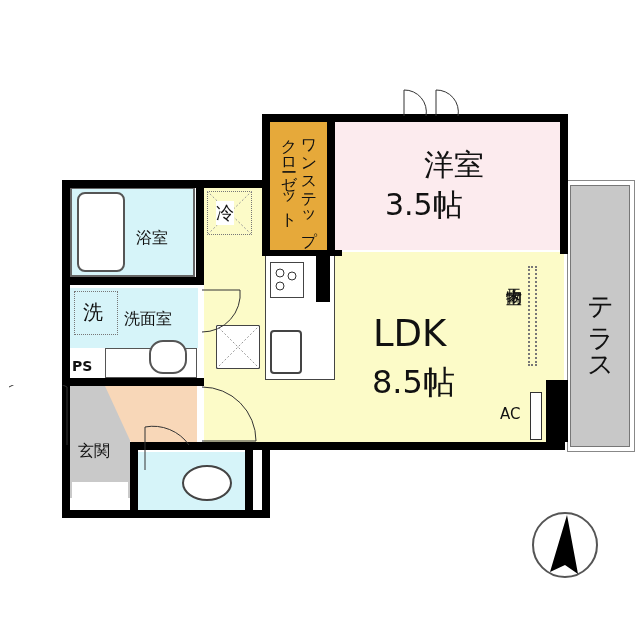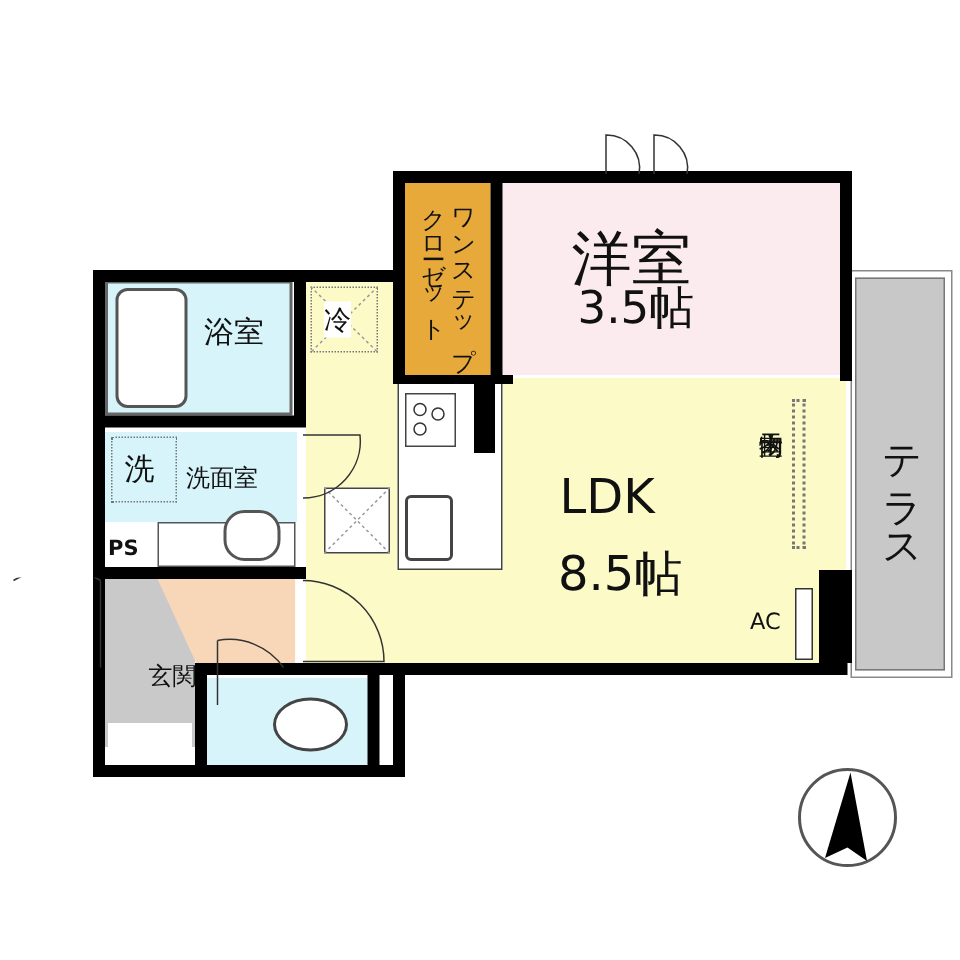--- a/index.html
+++ b/index.html
@@ -12,30 +12,30 @@
   svg{position:absolute;}
 </style>
 </head>
 <body>
 
 <div class="abs" style="left:567px;top:180px;width:68px;height:272px;border:1px solid #888;background:#fff;"></div>
 <div class="abs" style="left:570px;top:185px;width:60px;height:262px;background:#c8c8c8;border:1px solid #777;"></div>
 <div class="lbl vert" style="left:584px;top:280px;font-size:26px;">テラス</div>
 
 <div class="abs" style="left:335px;top:120px;width:228px;height:130px;background:#fcebee;"></div>
-<div class="lbl" style="left:381px;top:145px;font-size:40px;">洋室</div>
+<div class="lbl" style="left:424px;top:145px;font-size:30px;">洋室</div>
 <div class="lbl" style="left:385px;top:185px;font-size:30px;">3.5帖</div>
 
 <div class="abs" style="left:270px;top:122px;width:57px;height:128px;background:#e6a93a;"></div>
 <div class="lbl vert" style="left:300px;top:128px;font-size:16px;line-height:18px;">ワンステップ</div>
 <div class="lbl vert" style="left:280px;top:128px;font-size:16px;line-height:18px;">クローゼット</div>
 
 <div class="abs" style="left:204px;top:252px;width:360px;height:190px;background:#fcfbc8;"></div>
 <div class="abs" style="left:204px;top:188px;width:62px;height:70px;background:#fcfbc8;"></div>
-<div class="lbl" style="left:373px;top:312px;font-size:32px;">LDK</div>
+<div class="lbl" style="left:373px;top:312px;font-size:37px;">LDK</div>
 <div class="lbl" style="left:372px;top:361px;font-size:32px;">8.5帖</div>
 
 <div class="lbl vert" style="left:503px;top:276px;font-size:16px;">室内物干</div>
 <div class="dotted" style="left:528px;top:266px;width:9px;height:100px;"></div>
 
 <div class="lbl" style="left:500px;top:405px;font-size:15px;">AC</div>
 <div class="abs" style="left:530px;top:392px;width:12px;height:48px;border:1px solid #333;background:#fff;"></div>
 
 <div class="abs" style="left:265px;top:255px;width:70px;height:125px;border:1px solid #444;background:#fff;"></div>
 <div class="abs" style="left:270px;top:262px;width:34px;height:36px;border:1px solid #444;"></div>
@@ -54,34 +54,34 @@
 <div class="lbl" style="left:216px;top:201px;font-size:18px;background:#fff;">冷</div>
 
 <div class="abs" style="left:216px;top:325px;width:44px;height:44px;border:1px solid #444;background:#fff;"></div>
 <svg style="left:216px;top:325px;" width="44" height="44">
     <line x1="0" y1="0" x2="44" y2="44" stroke="#999" stroke-dasharray="2,2"></line>
     <line x1="44" y1="0" x2="0" y2="44" stroke="#999" stroke-dasharray="2,2"></line>
   </svg>
 
 <div class="abs" style="left:70px;top:187px;width:125px;height:90px;background:#d6f4f9;border:2px solid #666;"></div>
 <div class="abs" style="left:77px;top:192px;width:48px;height:80px;border:2px solid #555;border-radius:8px;background:#fff;"></div>
-<div class="lbl" style="left:136px;top:208px;font-size:20px;">浴室</div>
+<div class="lbl" style="left:136px;top:228px;font-size:16px;">浴室</div>
 
 <div class="abs" style="left:70px;top:288px;width:128px;height:60px;background:#d6f4f9;"></div>
 <div class="dotted" style="left:74px;top:291px;width:44px;height:44px;border-width:1px;"></div>
 <div class="lbl" style="left:83px;top:299px;font-size:20px;">洗</div>
 <div class="lbl" style="left:124px;top:309px;font-size:16px;">洗面室</div>
 <div class="abs" style="left:105px;top:348px;width:92px;height:30px;background:#fff;border:1px solid #555;"></div>
 <div class="abs" style="left:149px;top:340px;width:38px;height:34px;border:2px solid #555;border-radius:14px;background:#fff;"></div>
 
 <div class="lbl" style="left:72px;top:358px;font-size:14px;font-weight:bold;">PS</div>
 
 <div class="abs" style="left:70px;top:386px;width:60px;height:112px;background:#c9c9c9;"></div>
 <div class="abs" style="left:72px;top:482px;width:56px;height:30px;background:#fff;"></div>
-<div class="lbl" style="left:78px;top:441px;font-size:16px;margin-left:21px;">玄関</div>
+<div class="lbl" style="left:78px;top:441px;font-size:16px;">玄関</div>
 <div class="abs" style="left:105px;top:386px;width:92px;height:60px;background:#f8d7b8;clip-path:polygon(0 0,100% 0,100% 100%,30% 100%);"></div>
 
 <div class="abs" style="left:137px;top:452px;width:108px;height:60px;background:#d6f4f9;"></div>
 <div class="abs" style="left:182px;top:465px;width:50px;height:36px;border:2px solid #444;border-radius:50%;background:#fff;"></div>
 
 <div class="wall" style="left:262px;top:114px;width:306px;height:8px;"></div>
 <div class="wall" style="left:262px;top:114px;width:8px;height:142px;"></div>
 <div class="wall" style="left:327px;top:120px;width:8px;height:130px;"></div>
 <div class="wall" style="left:560px;top:114px;width:8px;height:140px;"></div>
 <div class="wall" style="left:262px;top:250px;width:80px;height:6px;"></div>

